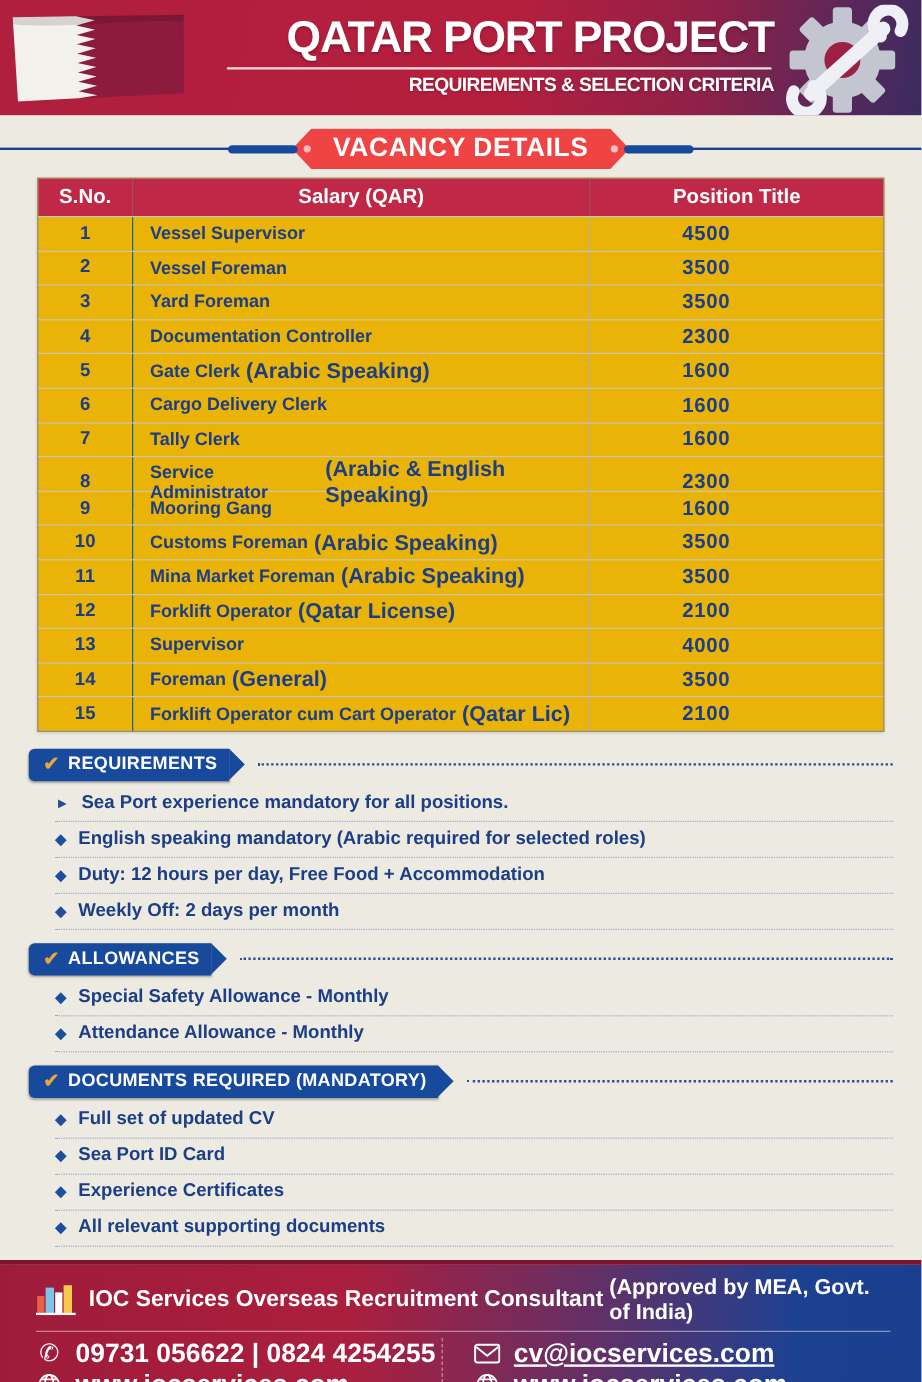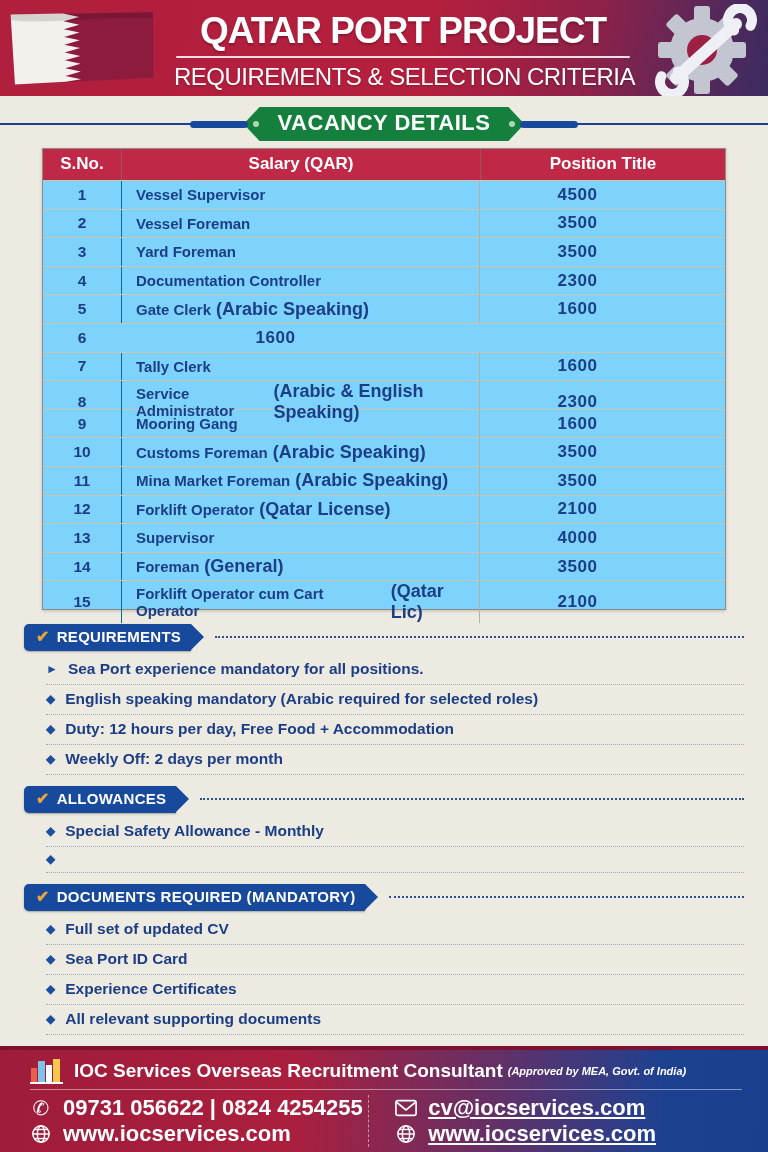--- a/index.html
+++ b/index.html
@@ -13,43 +13,43 @@
   }
 
   
   .hdr {
     height:96px; flex:none; position:relative;
     background:linear-gradient(100deg,#b01f3e 0%,#b51f3e 55%,#8f2148 76%,#51295c 93%,#3a2b60 100%);
     color:#fff;
   }
   .hdr-flag { position:absolute; left:8px; top:8px; width:150px; height:80px; }
   .hdr-gear { position:absolute; right:10px; top:4px; width:104px; height:92px; }
-  .hdr-text { position:absolute; left:174px; top:10px; width:458px; text-align:center; }
+  .hdr-text { position:absolute; left:187px; top:10px; width:458px; text-align:right; }
   .hdr-title { font-size:37px; font-weight:bold; letter-spacing:-1px; white-space:nowrap; text-shadow:0 2px 2px rgba(0,0,0,.25); }
   .hdr-rule { height:2px; background:rgba(255,255,255,.85); margin:4px 2px 5px; border-radius:2px; }
-  .hdr-sub { font-size:24px; font-weight:normal; letter-spacing:-0.5px; white-space:nowrap; text-shadow:0 1px 2px rgba(0,0,0,.25); }
+  .hdr-sub { font-size:16px; font-weight:bold; letter-spacing:-0.5px; white-space:nowrap; text-shadow:0 1px 2px rgba(0,0,0,.25); }
 
   
   .vac-row { margin-top:13px; height:30px; display:flex; align-items:center; flex:none; }
   .vac-thin { flex:1; height:2px; background:#1d3f8e; }
   .vac-thick { width:58px; height:7px; background:#17499c; border-radius:4px; margin:0 -4px; z-index:1; }
   .vac-badge {
-    position:relative; background:#15803d; color:#fff; font-weight:bold; font-size:22px;
+    position:relative; background:#ef4444; color:#fff; font-weight:bold; font-size:22px;
     letter-spacing:.5px; padding:3px 34px 5px; white-space:nowrap;
     clip-path:polygon(16px 0, calc(100% - 16px) 0, 100% 50%, calc(100% - 16px) 100%, 16px 100%, 0 50%);
   }
   .vac-badge::before, .vac-badge::after {
     content:""; position:absolute; top:50%; width:6px; height:6px; margin-top:-3px;
     border-radius:50%; background:rgba(255,255,255,.65);
   }
   .vac-badge::before { left:9px; } .vac-badge::after { right:9px; }
 
   
   .tbl {
-    margin:9px 42px 0; flex:none; background:#7dd3fc;
+    margin:9px 31px 0; flex:none; background:#eab308;
     border:1.5px solid #8e8d85; box-shadow:0 1px 3px rgba(0,0,0,.2);
   }
   .t-head {
     display:grid; grid-template-columns:78px 1fr 245px;
     background:#bf2846; color:#fff; font-weight:bold; font-size:17px;
   }
   .t-head > div { padding:5px 6px 6px; text-align:center; }
   .t-head > div + div { border-left:1px solid rgba(120,120,120,.55); }
   .t-row {
     display:grid; grid-template-columns:78px 1fr 245px;
@@ -87,21 +87,21 @@
   
   .ftr {
     margin-top:auto; flex:none; height:137px; margin-bottom:7px;
     background:linear-gradient(92deg,#9e1c3a 0%,#ab1f3e 38%,#643066 64%,#1d4191 86%,#1b3f8f 100%);
     border-top:4px solid #7e1030; color:#fff; padding:8px 26px 6px 30px;
     display:flex; flex-direction:column;
   }
   .f-brand { display:flex; align-items:center; }
   .f-brand-icon { width:34px; height:26px; margin-right:10px; flex:none; }
   .f-brand-txt { font-size:19px; font-weight:bold; white-space:nowrap; }
-  .f-brand-note { font-size:11px; font-weight:bold; font-style:italic; margin-left:5px; }
+  .f-brand-note { font-size:18px; font-weight:bold; margin-left:5px; }
   .f-hr { border-top:1px solid rgba(255,255,255,.45); margin:5px 0; }
   .f-grid { display:flex; }
   .f-col-l { width:47.5%; }
   .f-col-r { flex:1; border-left:1px dashed rgba(255,255,255,.5); padding-left:26px;text-decoration:underline; }
   .f-line { display:flex; align-items:center; height:26px; }
   .f-ico { width:22px; height:20px; margin-right:11px; flex:none; display:flex; align-items:center; justify-content:center; }
   .f-txt { font-size:22px; font-weight:bold; white-space:nowrap; }
   .phone-glyph { font-size:20px; line-height:1; }
 </style>
 </head>
@@ -189,20 +189,23 @@
       <div class="t-row">
         <div class="t-sno">5</div>
         <div class="t-pos">
           <span>Gate Clerk</span>
           <span class="note">(Arabic Speaking)</span>
         </div>
         <div class="t-sal">1600</div>
       </div>
       <div class="t-row">
         <div class="t-sno">6</div>
+        <div class="t-pos">
+          <span>Cargo Delivery Clerk</span>
+        </div>
         <div class="t-sal">1600</div>
       </div>
       <div class="t-row">
         <div class="t-sno">7</div>
         <div class="t-pos">
           <span>Tally Clerk</span>
         </div>
         <div class="t-sal">1600</div>
       </div>
       <div class="t-row">
@@ -306,20 +309,21 @@
         </div>
         <div class="sec-line"></div>
       </div>
       <div class="sec-items">
         <div class="s-item">
           <span class="s-bullet">◆</span>
           <span>Special Safety Allowance - Monthly</span>
         </div>
         <div class="s-item">
           <span class="s-bullet">◆</span>
+          <span>Attendance Allowance - Monthly</span>
         </div>
       </div>
     </div>
     <div class="sec">
       <div class="sec-head">
         <div class="sec-banner">
           <span class="sec-check">✔</span>
           <span>DOCUMENTS REQUIRED (MANDATORY)</span>
         </div>
         <div class="sec-line"></div>

